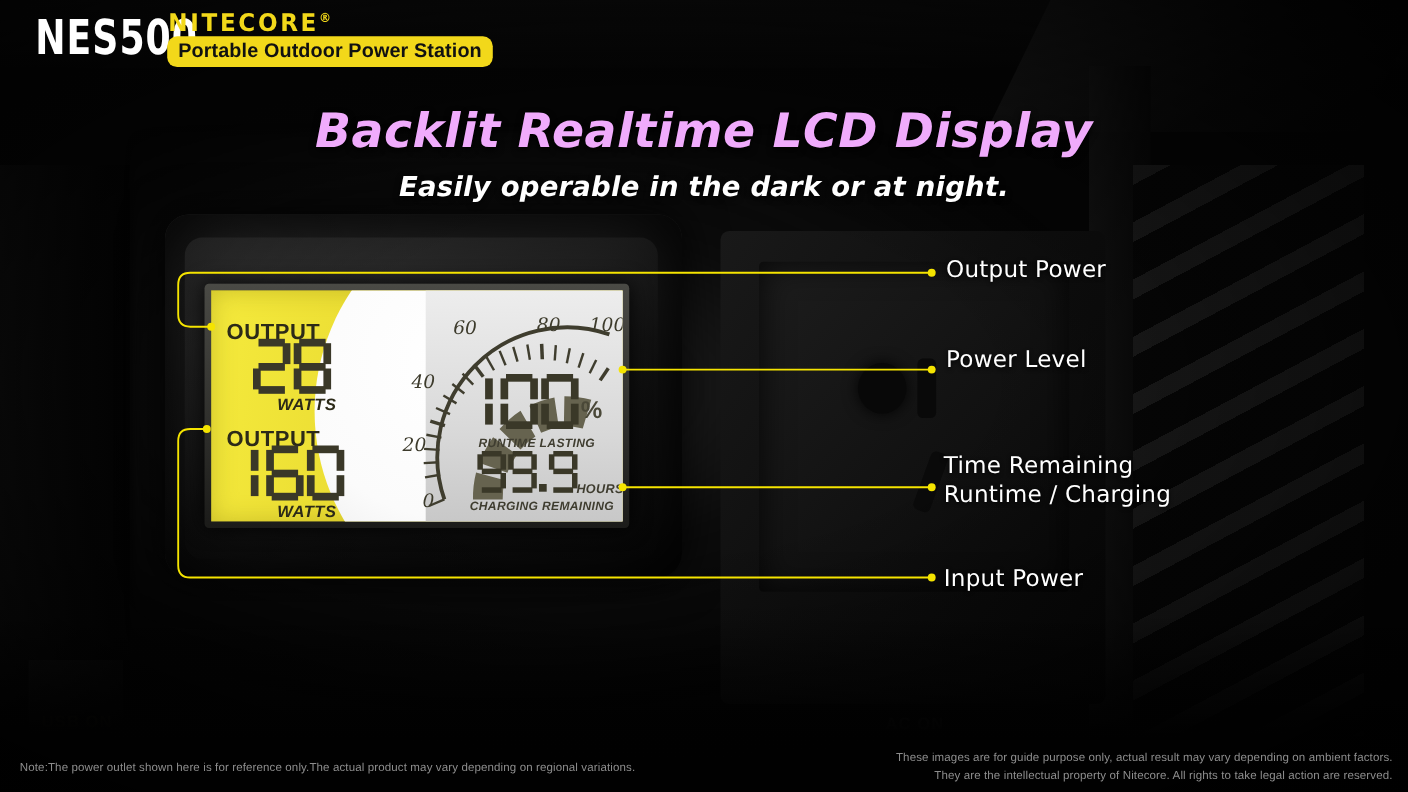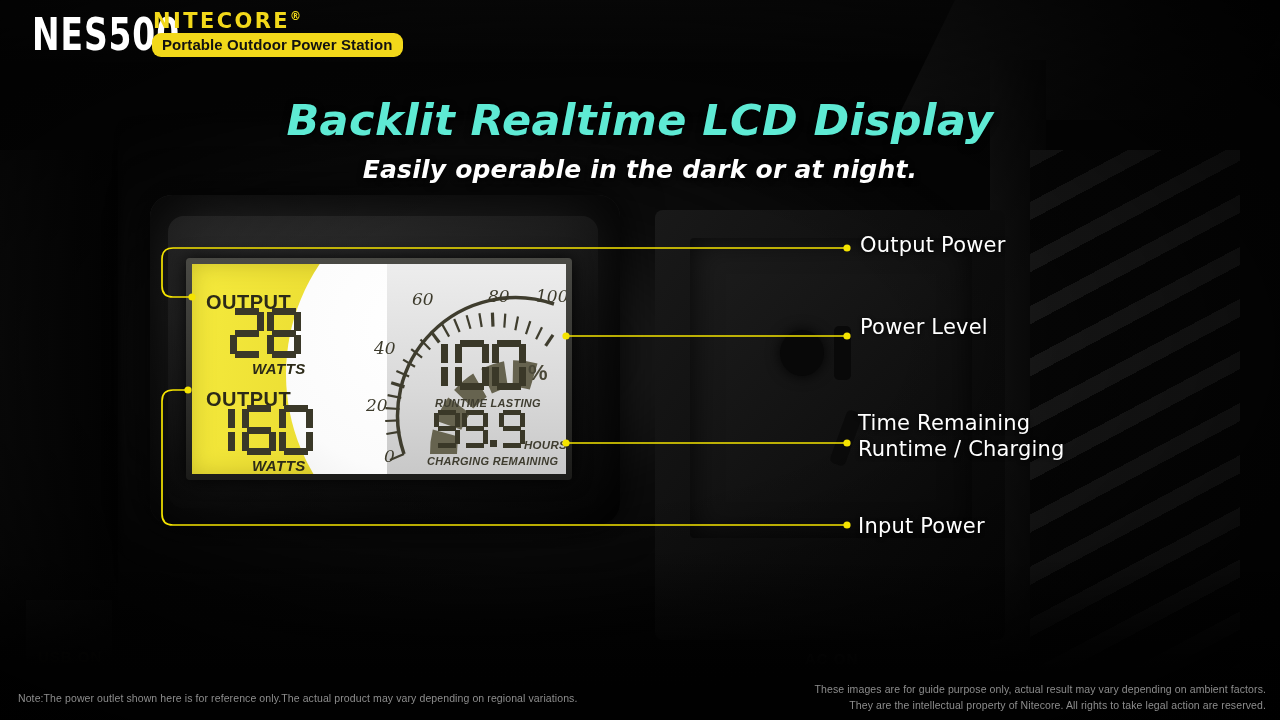--- a/index.html
+++ b/index.html
@@ -91,30 +91,30 @@
   }
   .brand {
     position:absolute; left:153px; top:8px;
     font-size:21px; font-weight:bold; color:#f2d81a;
     letter-spacing:2.4px; font-family:"DejaVu Sans", sans-serif;
     transform:scaleY(1.05); transform-origin:left top;
   }
   .brand .reg { font-size:11px; vertical-align:super; }
   .tagline {
     position:absolute; left:152px; top:33px;
-    background:#f2d81a; color:#111; font-size:15px; font-weight:bold;
+    background:#f2d81a; color:#111; font-size:18px; font-weight:bold;
     padding:3px 10px 4px 10px; border-radius:9px; letter-spacing:.1px;
     font-family:"Liberation Sans", sans-serif;
   }
 
   
   #titleblock { position:absolute; left:0; top:95px; width:1280px; text-align:center; z-index:30; }
   .title-main {
     font-family:"DejaVu Sans", sans-serif;
-    font-size:43px; font-weight:bold; font-style:italic; color:#5eead4;
+    font-size:43px; font-weight:bold; font-style:italic; color:#f0abfc;
     letter-spacing:.4px; text-shadow:0 2px 7px rgba(0,0,0,.9);
   }
   .title-sub {
     margin-top:10px;
     font-family:"DejaVu Sans", sans-serif;
     font-size:25px; font-weight:bold; font-style:italic; color:#fff;
     letter-spacing:.2px; text-shadow:0 2px 6px rgba(0,0,0,.9);
   }
 
   

